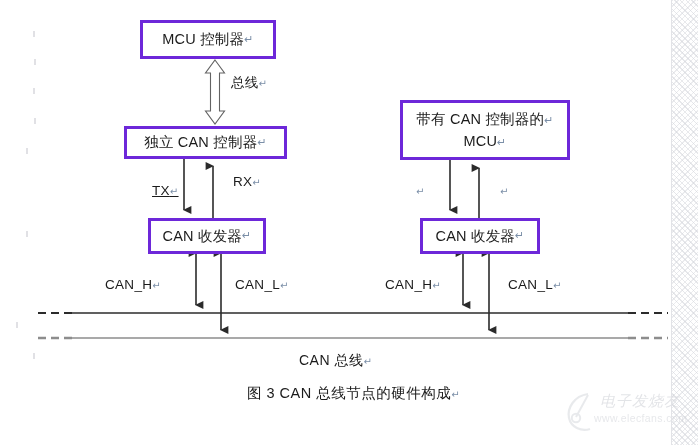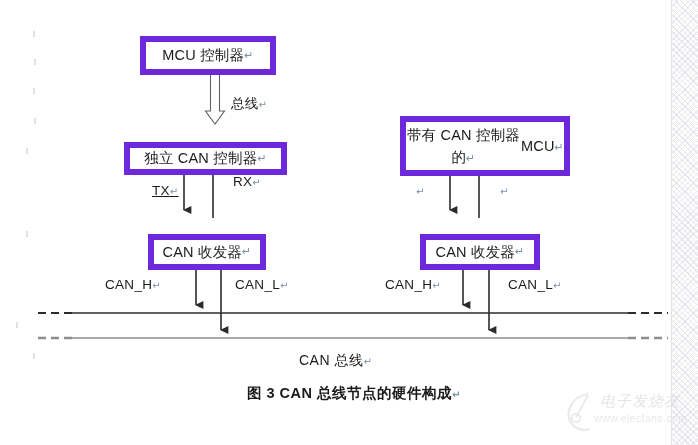--- a/index.html
+++ b/index.html
@@ -41,31 +41,30 @@
     top: 0;
     right: 26px;
     width: 1px;
     height: 445px;
     background: #e2e3e7;
   }
 
   .box {
     position: absolute;
     box-sizing: border-box;
-    border: 6px solid #6d28d9;
+    border: 3px solid #6d28d9;
     background: #ffffff;
     display: flex;
     align-items: center;
     justify-content: center;
     text-align: center;
     color: #1b1b1b;
     font-size: 14.5px;
     line-height: 1.55;
     letter-spacing: 0.2px;
-    margin-top: 16px;
   }
   .box .cr { color: #7b8fa8; font-size: 11px; }
 
   .label {
     position: absolute;
     color: #1b1b1b;
     font-size: 13.5px;
     letter-spacing: 0.3px;
     white-space: nowrap;
   }
@@ -188,21 +187,21 @@
       <line x1="72" y1="338" x2="628" y2="338" stroke="#8d8d8d" stroke-width="1.4"></line>
       <line x1="628" y1="338" x2="668" y2="338" stroke="#8d8d8d" stroke-width="2.4" stroke-dasharray="8 5"></line>
     </g>
   </svg>
 
   <div class="box" style="left:140px; top:20px; width:136px; height:39px;">
     <span>MCU 控制器</span>
       <span class="cr">↵</span>
   </div>
 
-  <div class="label" style="left:231px; top:95px;">
+  <div class="label" style="left:231px; top:74px;">
     <span>总线</span><span class="cr">↵</span>
   </div>
 
   <div class="box" style="left:124px; top:126px; width:163px; height:33px;text-align:right;">
     <span>独立 CAN 控制器</span>
       <span class="cr">↵</span>
   </div>
 
   <div class="label" style="left:152px; top:183px;text-decoration:underline;">
     <span>TX</span><span class="cr">↵</span>
@@ -216,21 +215,21 @@
       <span class="cr">↵</span>
   </div>
 
   <div class="label" style="left:105px; top:277px;">
     <span>CAN_H</span><span class="cr">↵</span>
   </div>
   <div class="label" style="left:235px; top:277px;">
     <span>CAN_L</span><span class="cr">↵</span>
   </div>
 
-  <div class="box" style="left:400px; top:100px; width:170px; height:60px; flex-direction:row; justify-content:center;">
+  <div class="box" style="left:400px; top:100px; width:170px; height:60px; flex-direction:column; justify-content:center;">
     <div>
       <span>带有 CAN 控制器的</span><span class="cr">↵</span>
     </div>
     <div>
       <span>MCU</span><span class="cr">↵</span>
     </div>
   </div>
 
   <div class="label" style="left:416px; top:183px;">
     <span></span><span class="cr">↵</span>
@@ -248,21 +247,21 @@
     <span>CAN_H</span><span class="cr">↵</span>
   </div>
   <div class="label" style="left:508px; top:277px;">
     <span>CAN_L</span><span class="cr">↵</span>
   </div>
 
   <div class="caption" style="left:299px; top:352px; font-size:14px; letter-spacing:0.5px;">
     <span>CAN 总线</span><span class="cr" style="color:#7b8fa8;font-size:10px;">↵</span>
   </div>
 
-  <div class="caption" style="left:247px; top:384px; font-size:14.5px; letter-spacing:0.5px;font-weight:bold;">
+  <div class="caption" style="left:247px; top:384px; font-size:14.5px; letter-spacing:0.5px;">
     <span>图 3   CAN 总线节点的硬件构成</span><span class="cr" style="color:#7b8fa8;font-size:10px;">↵</span>
   </div>
 
   <div class="speck" style="left:33px; top:31px;"></div>
   <div class="speck" style="left:34px; top:59px;"></div>
   <div class="speck" style="left:33px; top:88px;"></div>
   <div class="speck" style="left:34px; top:118px;"></div>
   <div class="speck" style="left:26px; top:148px;"></div>
   <div class="speck" style="left:26px; top:231px;"></div>
   <div class="speck" style="left:16px; top:322px;"></div>

